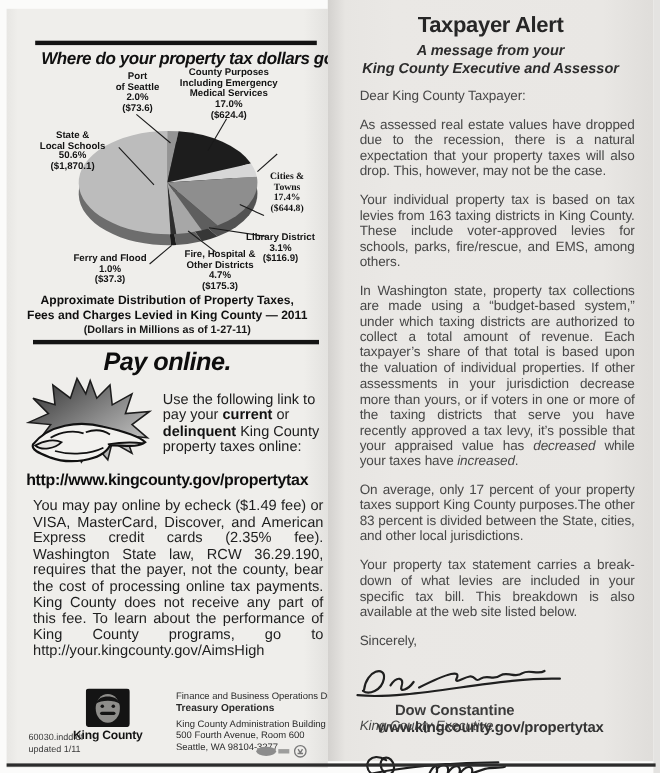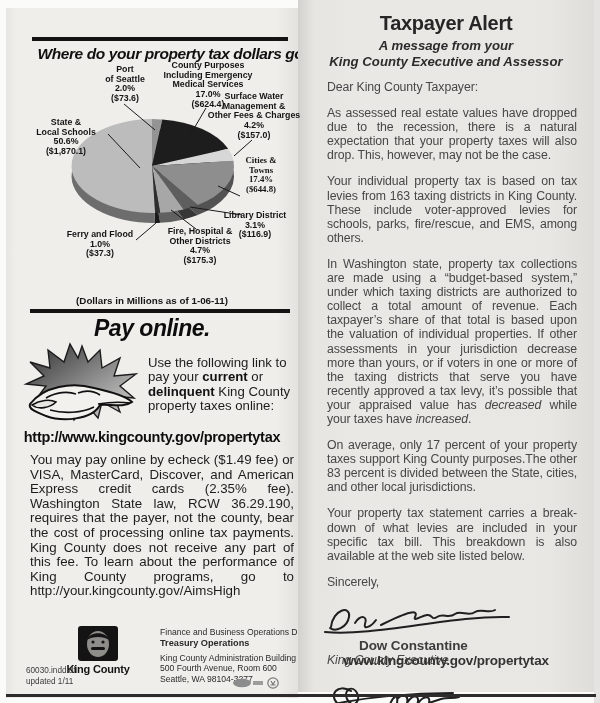--- a/index.html
+++ b/index.html
@@ -101,45 +101,42 @@
 
   <div class="callout" style="left:88px;top:57px;width:62px;">Port
 of Seattle
 2.0%
 ($73.6)</div>
   <div class="callout" style="left:146px;top:53px;width:112px;">County Purposes
 Including Emergency
 Medical Services
 17.0%
 ($624.4)</div>
-  <div class="callout" style="left:201px;top:84px;width:94px;">Surface Water
-Management &amp;
-Other Fees &amp; Charges
-4.2%
-($157.0)</div>
   <div class="callout" style="left:222px;top:148px;width:66px;font-family:Liberation Serif, serif;">Cities &amp;
 Towns
 17.4%
 ($644.8)</div>
   <div class="callout" style="left:206px;top:203px;width:86px;">Library District
 3.1%
 ($116.9)</div>
   <div class="callout" style="left:146px;top:219px;width:96px;">Fire, Hospital &amp;
 Other Districts
 4.7%
 ($175.3)</div>
   <div class="callout" style="left:38px;top:222px;width:112px;">Ferry and Flood
 1.0%
 ($37.3)</div>
   <div class="callout" style="left:18px;top:110px;width:84px;">State &amp;
 Local Schools
 50.6%
 ($1,870.1)</div>
 
-  <div id="chart-caption-note" class="abs">(Dollars in Millions as of 1-06-11)</div>
+  <div id="chart-caption" class="abs">Approximate Distribution of Property Taxes,
+Fees and Charges Levied in King County — 2011</div>
+  <div id="chart-caption-note" class="abs">(Dollars in Millions as of 1-27-11)</div>
 
   <div class="abs rule" style="left:24px;top:301px;width:260px;"></div>
 
   <div id="pay-heading" class="abs">Pay online.</div>
 
   <svg class="abs" style="left:14px;top:334px;" width="126" height="90" viewBox="0 0 126 90">
     <defs>
       <linearGradient id="burstG" x1="0" y1="0" x2="1" y2="1">
         <stop offset="0" stop-color="#2e2e2e"></stop>
           <stop offset="0.55" stop-color="#8f8f8f"></stop>

